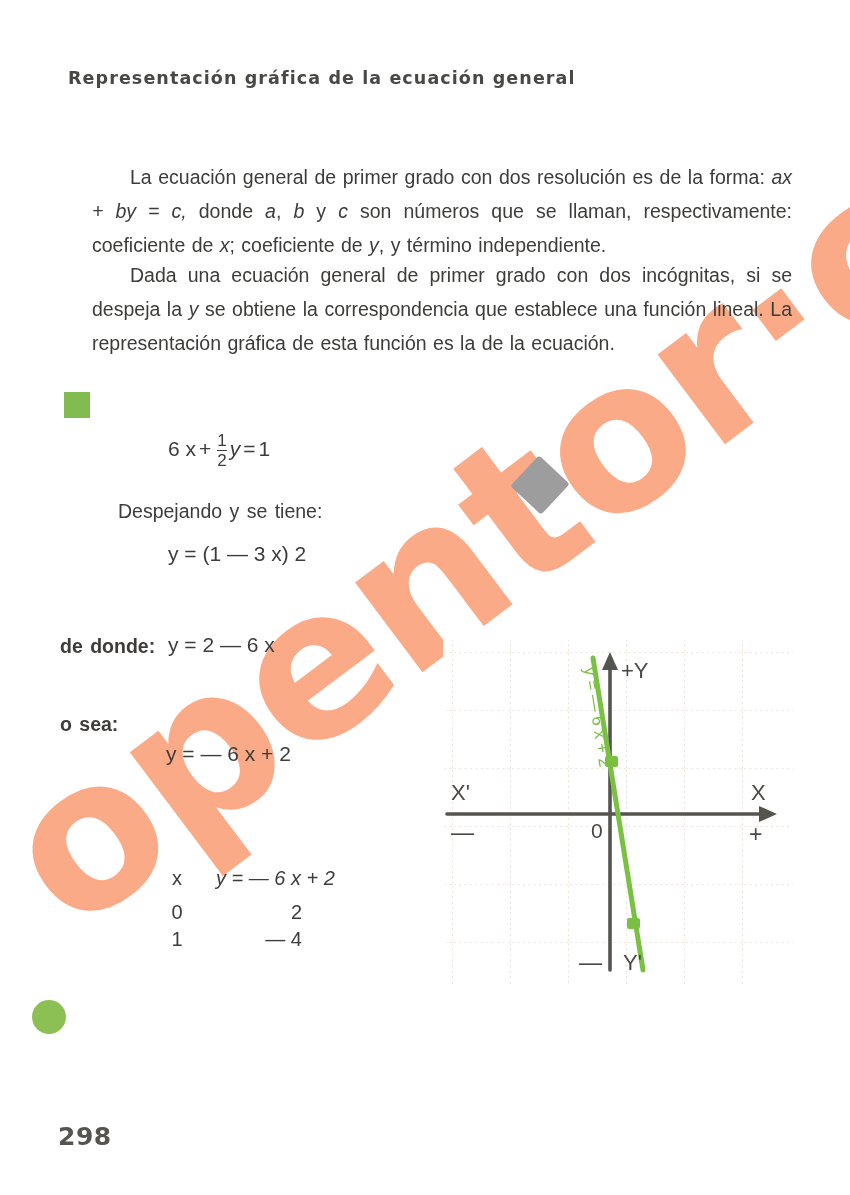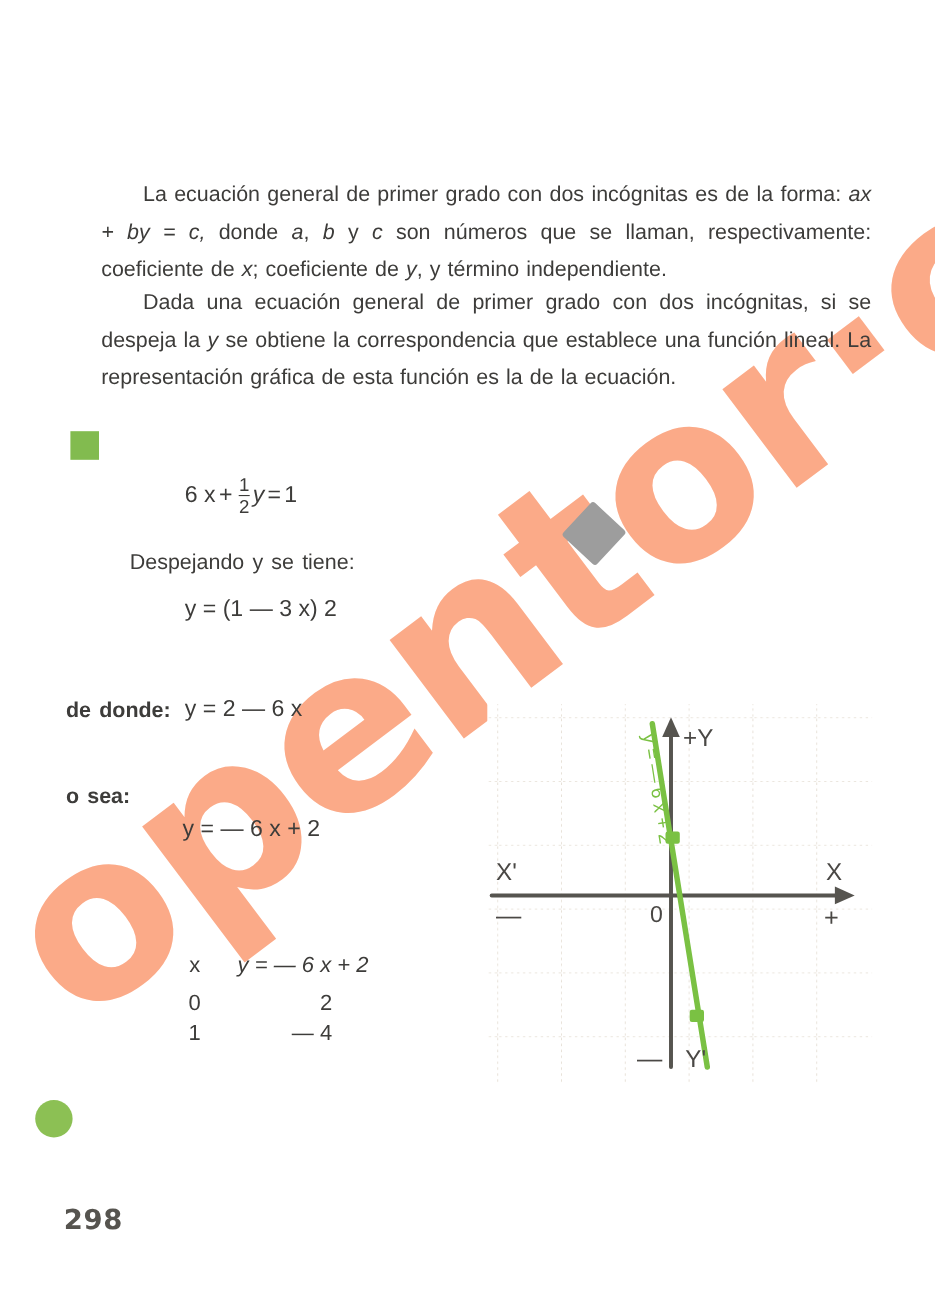--- a/index.html
+++ b/index.html
@@ -111,35 +111,36 @@
 
   
   .graph{
     position:absolute;left:443px;top:640px;width:350px;height:345px;
     z-index:8;background:#ffffff;
   }
   .graph svg{display:block;}
 
   
   .pageno{
-    position:absolute;left:58px;top:1094px;
+    position:absolute;left:58px;top:1122px;
     font-family:"DejaVu Sans",sans-serif;font-weight:700;
     font-size:25px;color:#56544f;letter-spacing:0.5px;z-index:10;
   }
 </style>
 </head>
 <body>
 
 <div class="page">
 
   <div class="title">
+    <span>Representación gráfica de la ecuación general</span>
   </div>
 
   <div class="para p1">
-    <span>La ecuación general de primer grado con dos incógnitas es de la forma: </span><i class="v">ax + by = c,</i><span> donde </span><i class="v">a</i><span>, </span><i class="v">b</i><span> y </span><i class="v">c</i><span> son números que se llaman, respectivamente: coeficiente de </span><i class="v">x</i><span>; coeficiente de </span><i class="v">y</i><span>, y término independiente.</span>
+    <span>La ecuación general de primer grado con dos resolución es de la forma: </span><i class="v">ax + by = c,</i><span> donde </span><i class="v">a</i><span>, </span><i class="v">b</i><span> y </span><i class="v">c</i><span> son números que se llaman, respectivamente: coeficiente de </span><i class="v">x</i><span>; coeficiente de </span><i class="v">y</i><span>, y término independiente.</span>
   </div>
 
   <div class="para p2">
     <span>Dada una ecuación general de primer grado con dos incógnitas, si se despeja la </span><i class="v">y</i><span> se obtiene la correspondencia que establece una función lineal. La representación gráfica de esta función es la de la ecuación.</span>
   </div>
 
   <div class="sq-marker"></div>
 
 
   <div class="eq eq1">

